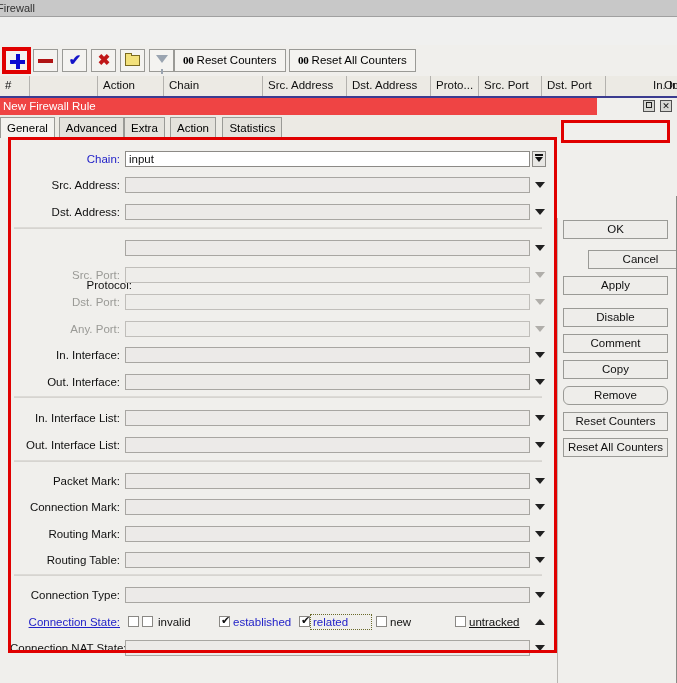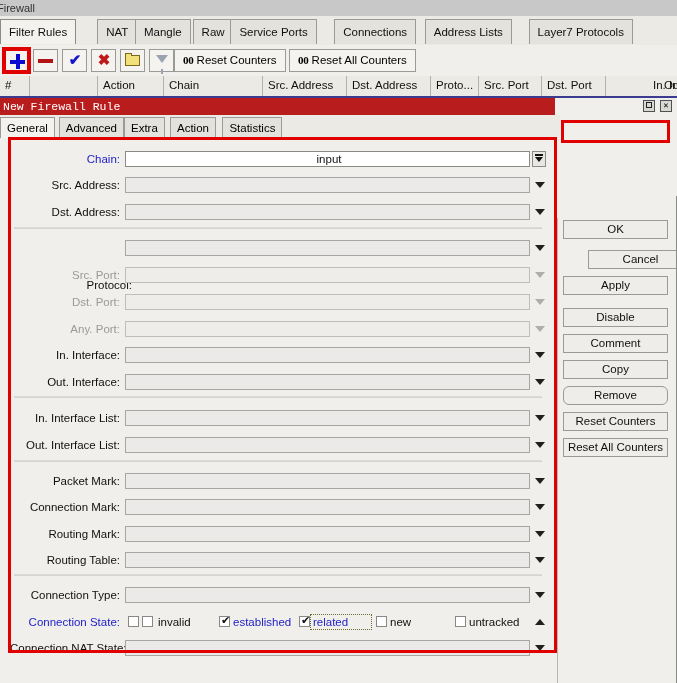--- a/index.html
+++ b/index.html
@@ -77,21 +77,21 @@
   .ch{
     position:absolute;top:0;height:20px;line-height:19px;
     border-right:1px solid #b4b2ae;box-sizing:border-box;
     padding-left:5px;font-size:11.5px;color:#101010;white-space:nowrap;overflow:hidden;
   }
   .rowstrip{position:absolute;left:0;top:96px;width:677px;height:6px;background:#3b3b8f;}
 
   
   .dlg{position:absolute;left:0;top:98px;width:677px;height:585px;background:#f0efec;}
   .dlg-title{
-    position:absolute;left:0;top:0;width:555px;height:17px;background:#b91c1c;font-family:Liberation Mono, monospace;
+    position:absolute;left:0;top:0;width:597px;height:17px;background:#ef4444;
   }
   .dlg-title span{position:absolute;left:3px;top:2px;color:#fff;font-size:11.5px;}
   .wbtn{
     position:absolute;top:2px;width:12px;height:12px;background:#d8d8d4;
     border:1px solid #505050;box-sizing:border-box;font-size:9px;line-height:10px;
     text-align:center;color:#101010;
   }
   .wbtn .sq{display:block;width:6px;height:6px;border:1px solid #202020;margin:1px auto 0;box-sizing:border-box;}
 
   .dtabs{position:absolute;left:0;top:17px;width:560px;height:23px;background:#eceae4;}
@@ -111,21 +111,21 @@
     position:absolute;height:15px;line-height:15px;text-align:right;
     font-size:11.5px;color:#101010;white-space:nowrap;
   }
   .lbl.blue{color:#2222c8;}
   .lbl.dis{color:#9a9a96;}
   .fld{
     position:absolute;height:16px;background:#eceae8;border:1px solid #a8a6a2;
     box-sizing:border-box;font-size:11.5px;line-height:14px;padding-left:3px;
     color:#101010;overflow:hidden;white-space:nowrap;
   }
-  .fld.active{background:#ffffff;border-color:#8c8a86;text-align:center;}
+  .fld.active{background:#ffffff;border-color:#8c8a86;}
   .fld.dis{background:#eeedea;border-color:#c0bebA;color:#a0a09c;}
   .arw{
     position:absolute;width:0;height:0;border-left:5px solid transparent;
     border-right:5px solid transparent;border-top:6px solid #202020;
   }
   .arw.dis{border-top-color:#b0aeaa;}
   .arw.up{border-top:none;border-bottom:6px solid #202020;}
   .ddbtn{
     position:absolute;width:14px;height:16px;background:#e8e7e4;
     border:1px solid #8c8a86;box-sizing:border-box;
@@ -160,30 +160,20 @@
 </style>
 </head>
 <body>
 
 <div id="app">
 
   <div class="win-title">
     <span>Firewall</span>
   </div>
 
-  <div class="tabstrip" id="tabstrip">
-      <div class="tab active" style="left: 0px;">Filter Rules</div>
-      <div class="tab" style="left: 97.2px;">NAT</div>
-      <div class="tab" style="left: 135px;">Mangle</div>
-      <div class="tab" style="left: 192.6px;">Raw</div>
-      <div class="tab" style="left: 230.4px;">Service Ports</div>
-      <div class="tab" style="left: 334.2px;">Connections</div>
-      <div class="tab" style="left: 424.8px;">Address Lists</div>
-      <div class="tab" style="left: 528.6px;">Layer7 Protocols</div>
-    </div>
 
   <div class="toolbar">
     <div class="tbtn sel" style="left:4px">
       <span class="ico">
         <i class="plus-h"></i>
           <i class="plus-v"></i>
       </span>
     </div>
     <div class="tbtn" style="left:33px">
       <span class="ico">
@@ -301,33 +291,33 @@
         <div class="lbl" style="top: 449px; left: 0px; width: 110px;">Connection Type:</div>
         <div class="fld" style="top: 448px; left: 115px; width: 405px;"></div>
         <div class="arw" style="top: 453px; left: 525px;"></div>
         <div class="lbl" style="top: 502px; left: 0px; width: 110px;">Connection NAT State:</div>
         <div class="fld" style="top: 501px; left: 115px; width: 405px;"></div>
         <div class="arw" style="top: 506px; left: 525px;"></div>
         <div class="sep" style="top: 88px; left: 4px; width: 528px;"></div>
         <div class="sep" style="top: 257px; left: 4px; width: 528px;"></div>
         <div class="sep" style="top: 321px; left: 4px; width: 528px;"></div>
         <div class="sep" style="top: 435px; left: 4px; width: 528px;"></div>
-        <div class="lbl blue" style="top: 476px; left: 0px; width: 110px;">Connection State:</div>
+        <div class="lbl blue" style="top: 476px; left: 0px; width: 110px; text-decoration: underline;">Connection State:</div>
         <div class="cbx" style="top: 477px; left: 118px;"></div>
         <div class="cbx" style="top: 477px; left: 132px;"></div>
         <div class="cbl" style="top: 477px; left: 148px;">invalid</div>
         <div class="cbx on" style="top: 477px; left: 209px;"></div>
         <div class="cbl blue" style="top: 477px; left: 223px;">established</div>
         <div class="cbx on" style="top: 477px; left: 289px;"></div>
         <div class="cbl blue" style="top: 477px; left: 303px;">related</div>
         <div class="focus" style="top: 475px; left: 300px; width: 62px; height: 16px;"></div>
         <div class="cbx" style="top: 477px; left: 366px;"></div>
         <div class="cbl" style="top: 477px; left: 380px;">new</div>
         <div class="cbx" style="top: 477px; left: 445px;"></div>
-        <div class="cbl" style="top: 477px; left: 459px;">untracked</div>
+        <div class="cbl" style="top: 477px; left: 459px; text-decoration: underline;">untracked</div>
         <div class="arw up" style="top: 480px; left: 525px;"></div>
       </div>
 
     <div class="rightpane" id="rpane">
         <div class="rbtn" style="left: 5px; top: 4px;">OK</div>
         <div class="rbtn" style="left: 5px; top: 34px; margin-left: 25px;">Cancel</div>
         <div class="rbtn" style="left: 5px; top: 92px;">Disable</div>
         <div class="rbtn" style="left: 5px; top: 60px;">Apply</div>
         <div class="rbtn" style="left: 5px; top: 118px;">Comment</div>
         <div class="rbtn" style="left: 5px; top: 144px;">Copy</div>

